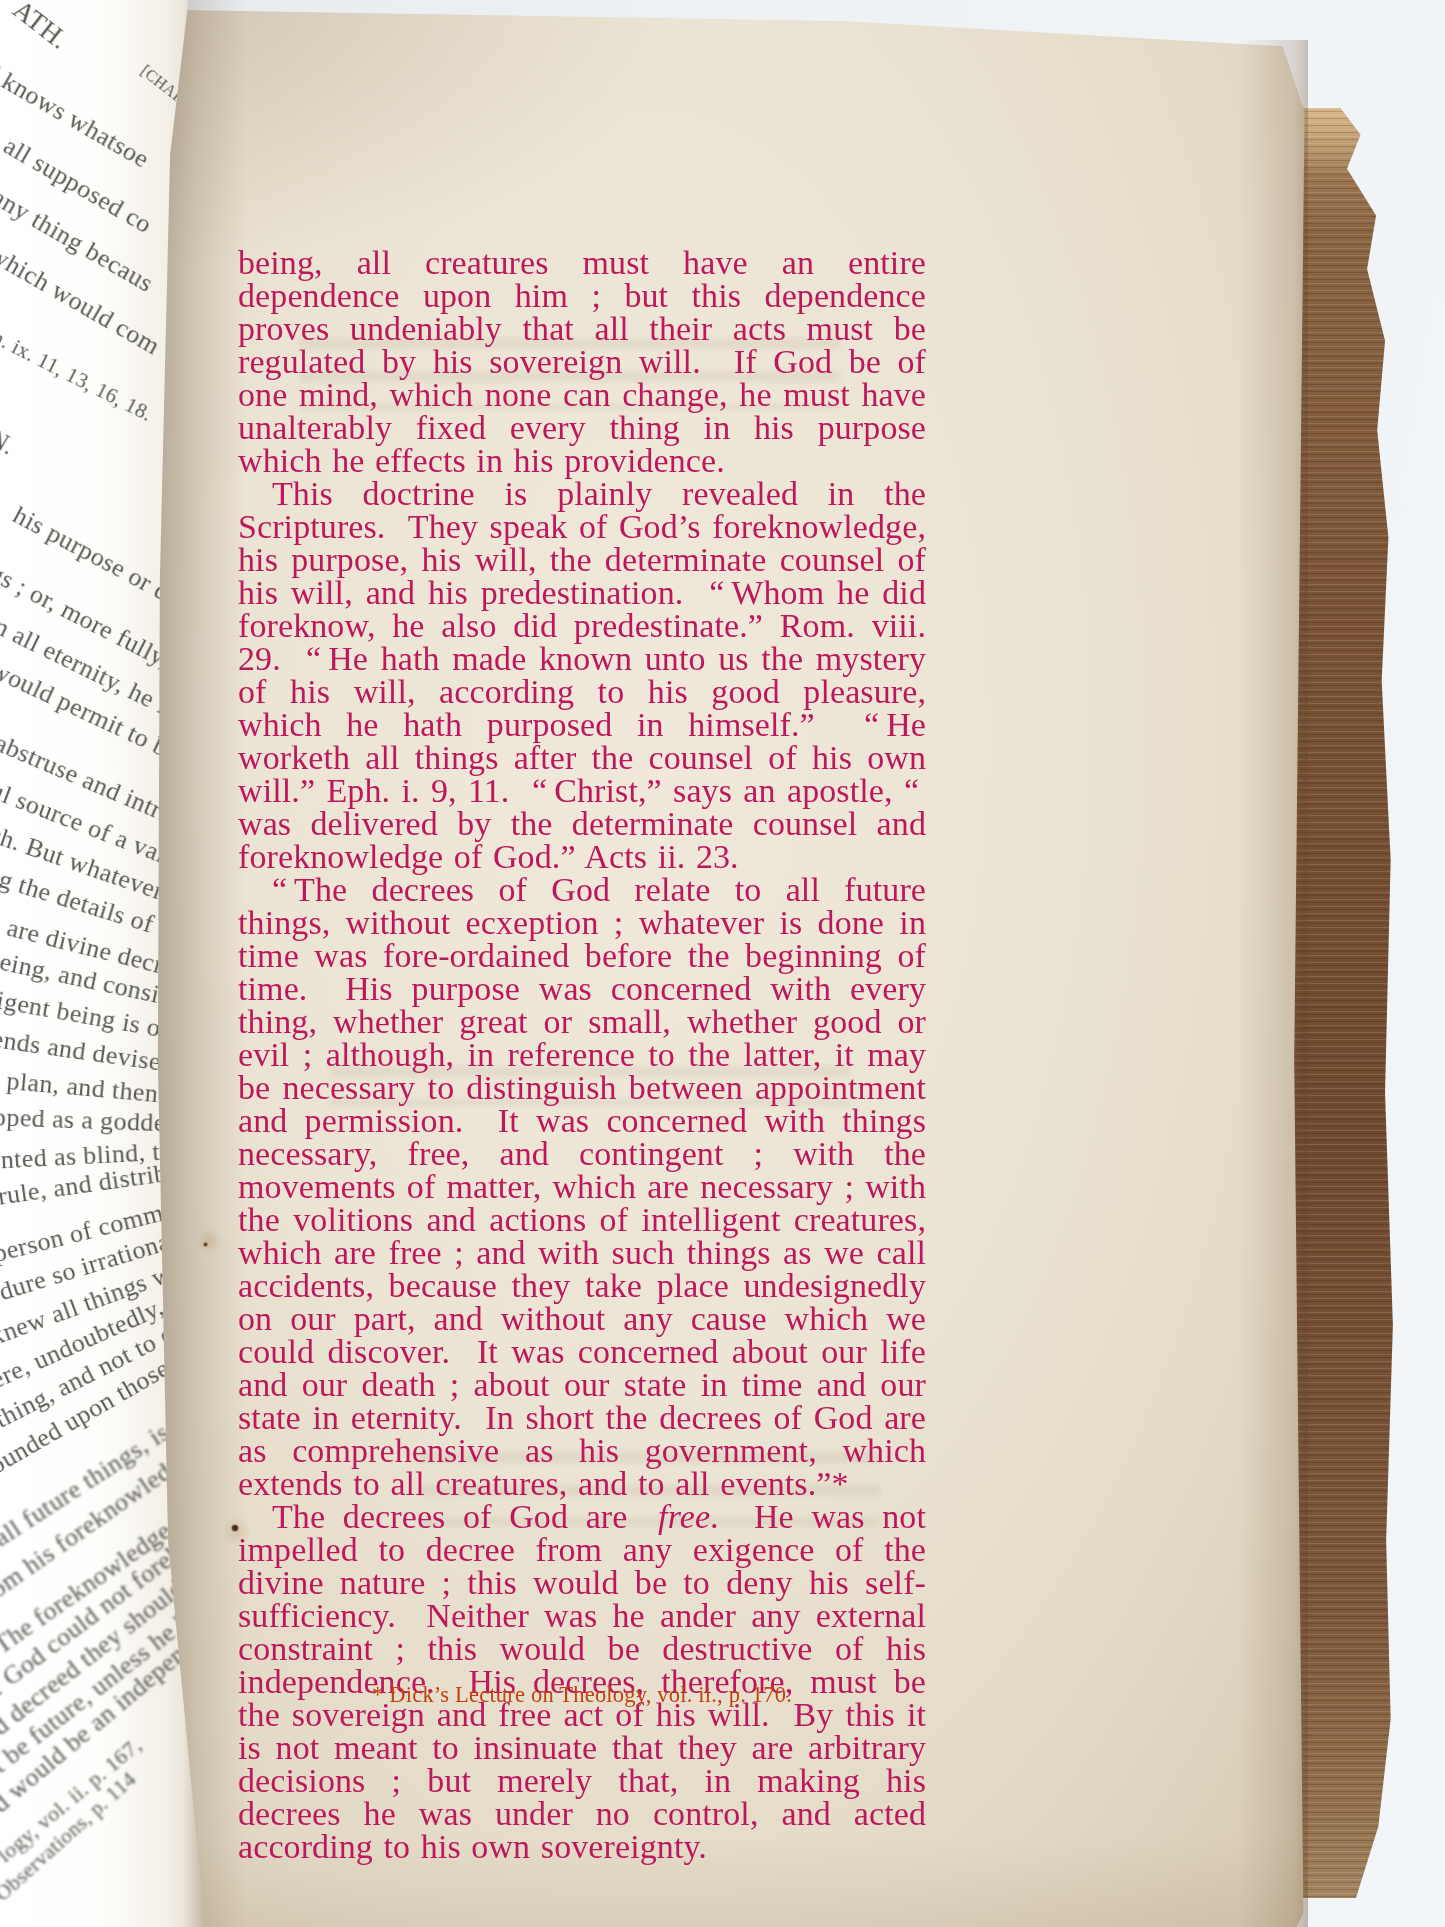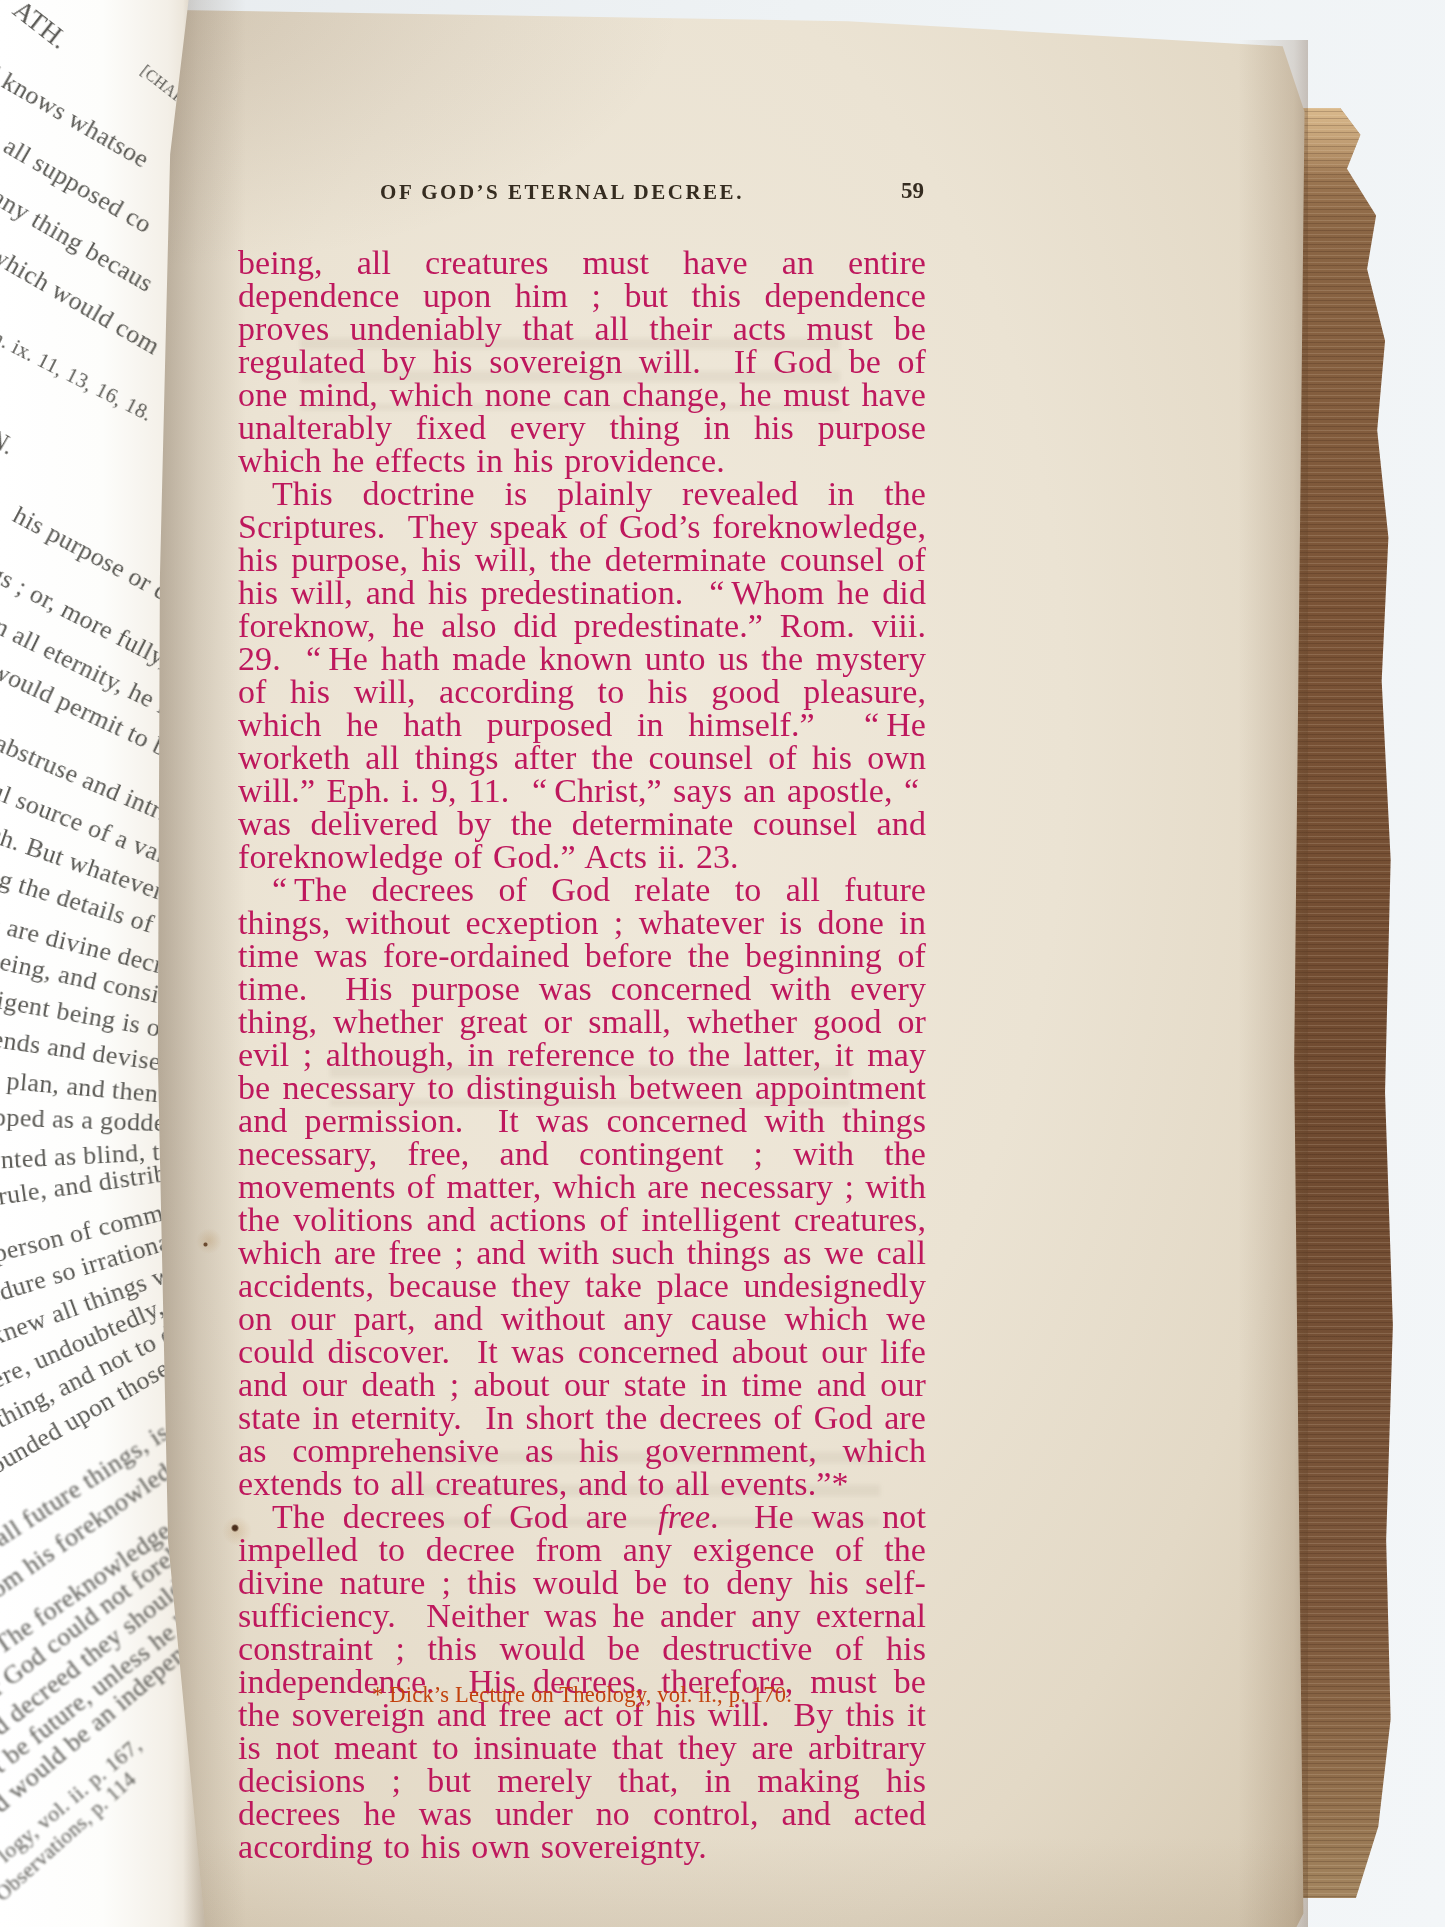--- a/index.html
+++ b/index.html
@@ -103,24 +103,20 @@
   </div>
 
   <div class="ghost g1"></div>
   <div class="ghost g2"></div>
   <div class="ghost g3"></div>
   <div class="blotch b1"></div>
   <div class="blotch b2"></div>
   <div class="speck s1"></div>
   <div class="speck s2"></div>
 
-  <div class="page-header">
-    <div class="running-title">OF GOD’S ETERNAL DECREE.</div>
-    <div class="page-number">59</div>
-  </div>
 
   <div class="body-text" id="body-text">
       <p class="para"><span>being, all creatures must have an entire dependence upon him&nbsp;; but this dependence proves undeniably that all their acts must be regulated by his sovereign will.&nbsp; If God be of one mind, which none can change, he must have unalterably fixed every thing in his purpose which he effects in his providence.</span></p>
       <p class="para indent"><span>This doctrine is plainly revealed in the Scriptures.&nbsp; They speak of God’s foreknowledge, his purpose, his will, the determinate counsel of his will, and his predestination.&nbsp; “ Whom he did foreknow, he also did predestinate.” Rom. viii. 29.&nbsp; “ He hath made known unto us the mystery of his will, according to his good pleasure, which he hath purposed in himself.”&nbsp; “ He worketh all things after the counsel of his own will.” Eph. i. 9, 11.&nbsp; “ Christ,” says an apostle, “ was delivered by the determinate counsel and foreknowledge of God.” Acts ii. 23.</span></p>
       <p class="para indent"><span>“ The decrees of God relate to all future things, without ecxeption&nbsp;; whatever is done in time was fore-ordained before the beginning of time.&nbsp; His purpose was concerned with every thing, whether great or small, whether good or evil&nbsp;; although, in reference to the latter, it may be necessary to distinguish between appointment and permission.&nbsp; It was concerned with things necessary, free, and contingent&nbsp;; with the movements of matter, which are necessary&nbsp;; with the volitions and actions of intelligent creatures, which are free&nbsp;; and with such things as we call accidents, because they take place undesignedly on our part, and without any cause which we could discover.&nbsp; It was concerned about our life and our death&nbsp;; about our state in time and our state in eternity.&nbsp; In short the decrees of God are as comprehensive as his government, which extends to all creatures, and to all events.”*</span></p>
       <p class="para indent"><span>The decrees of God are </span><span class="it">free</span><span>.&nbsp; He was not impelled to decree from any exigence of the divine nature&nbsp;; this would be to deny his self-sufficiency.&nbsp; Neither was he ander any external constraint&nbsp;; this would be destructive of his independence.&nbsp; His decrees, therefore, must be the sovereign and free act of his will.&nbsp; By this it is not meant to insinuate that they are arbitrary decisions&nbsp;; but merely that, in making his decrees he was under no control, and acted according to his own sovereignty.</span></p>
     </div>
 
   <div class="footnote">* Dick’s Lecture on Theology, vol. ii., p. 170.</div>
 

